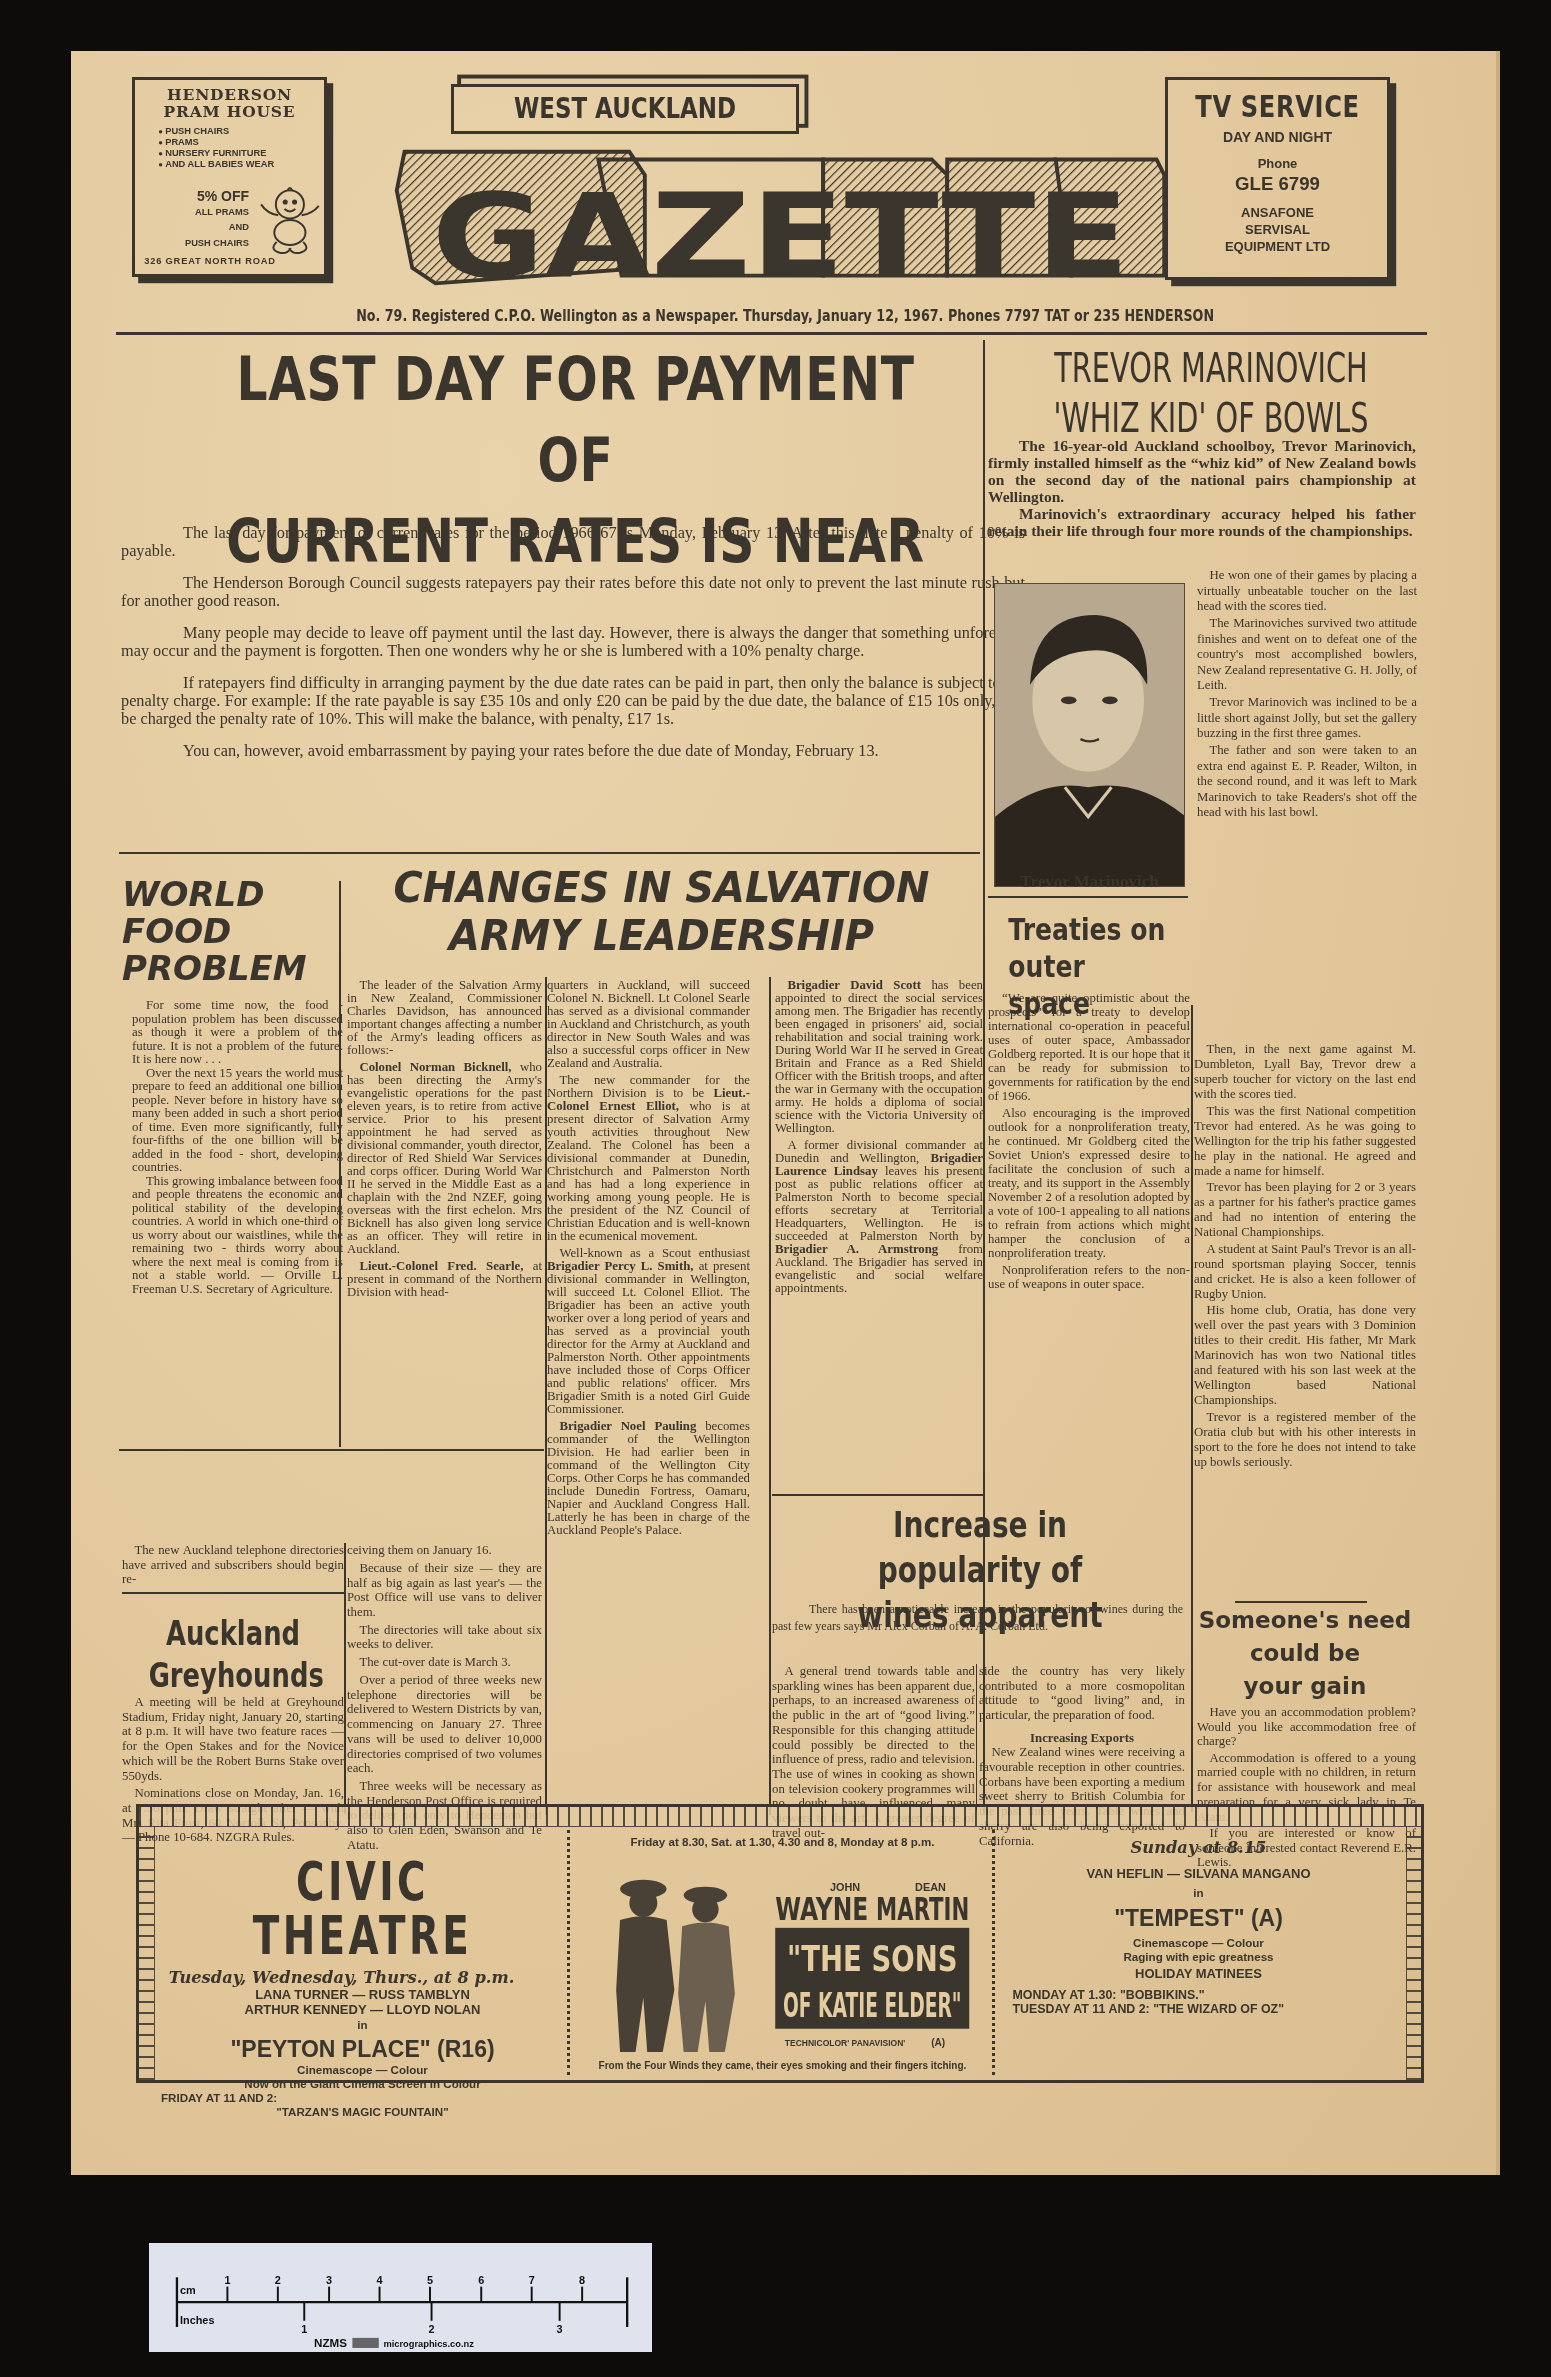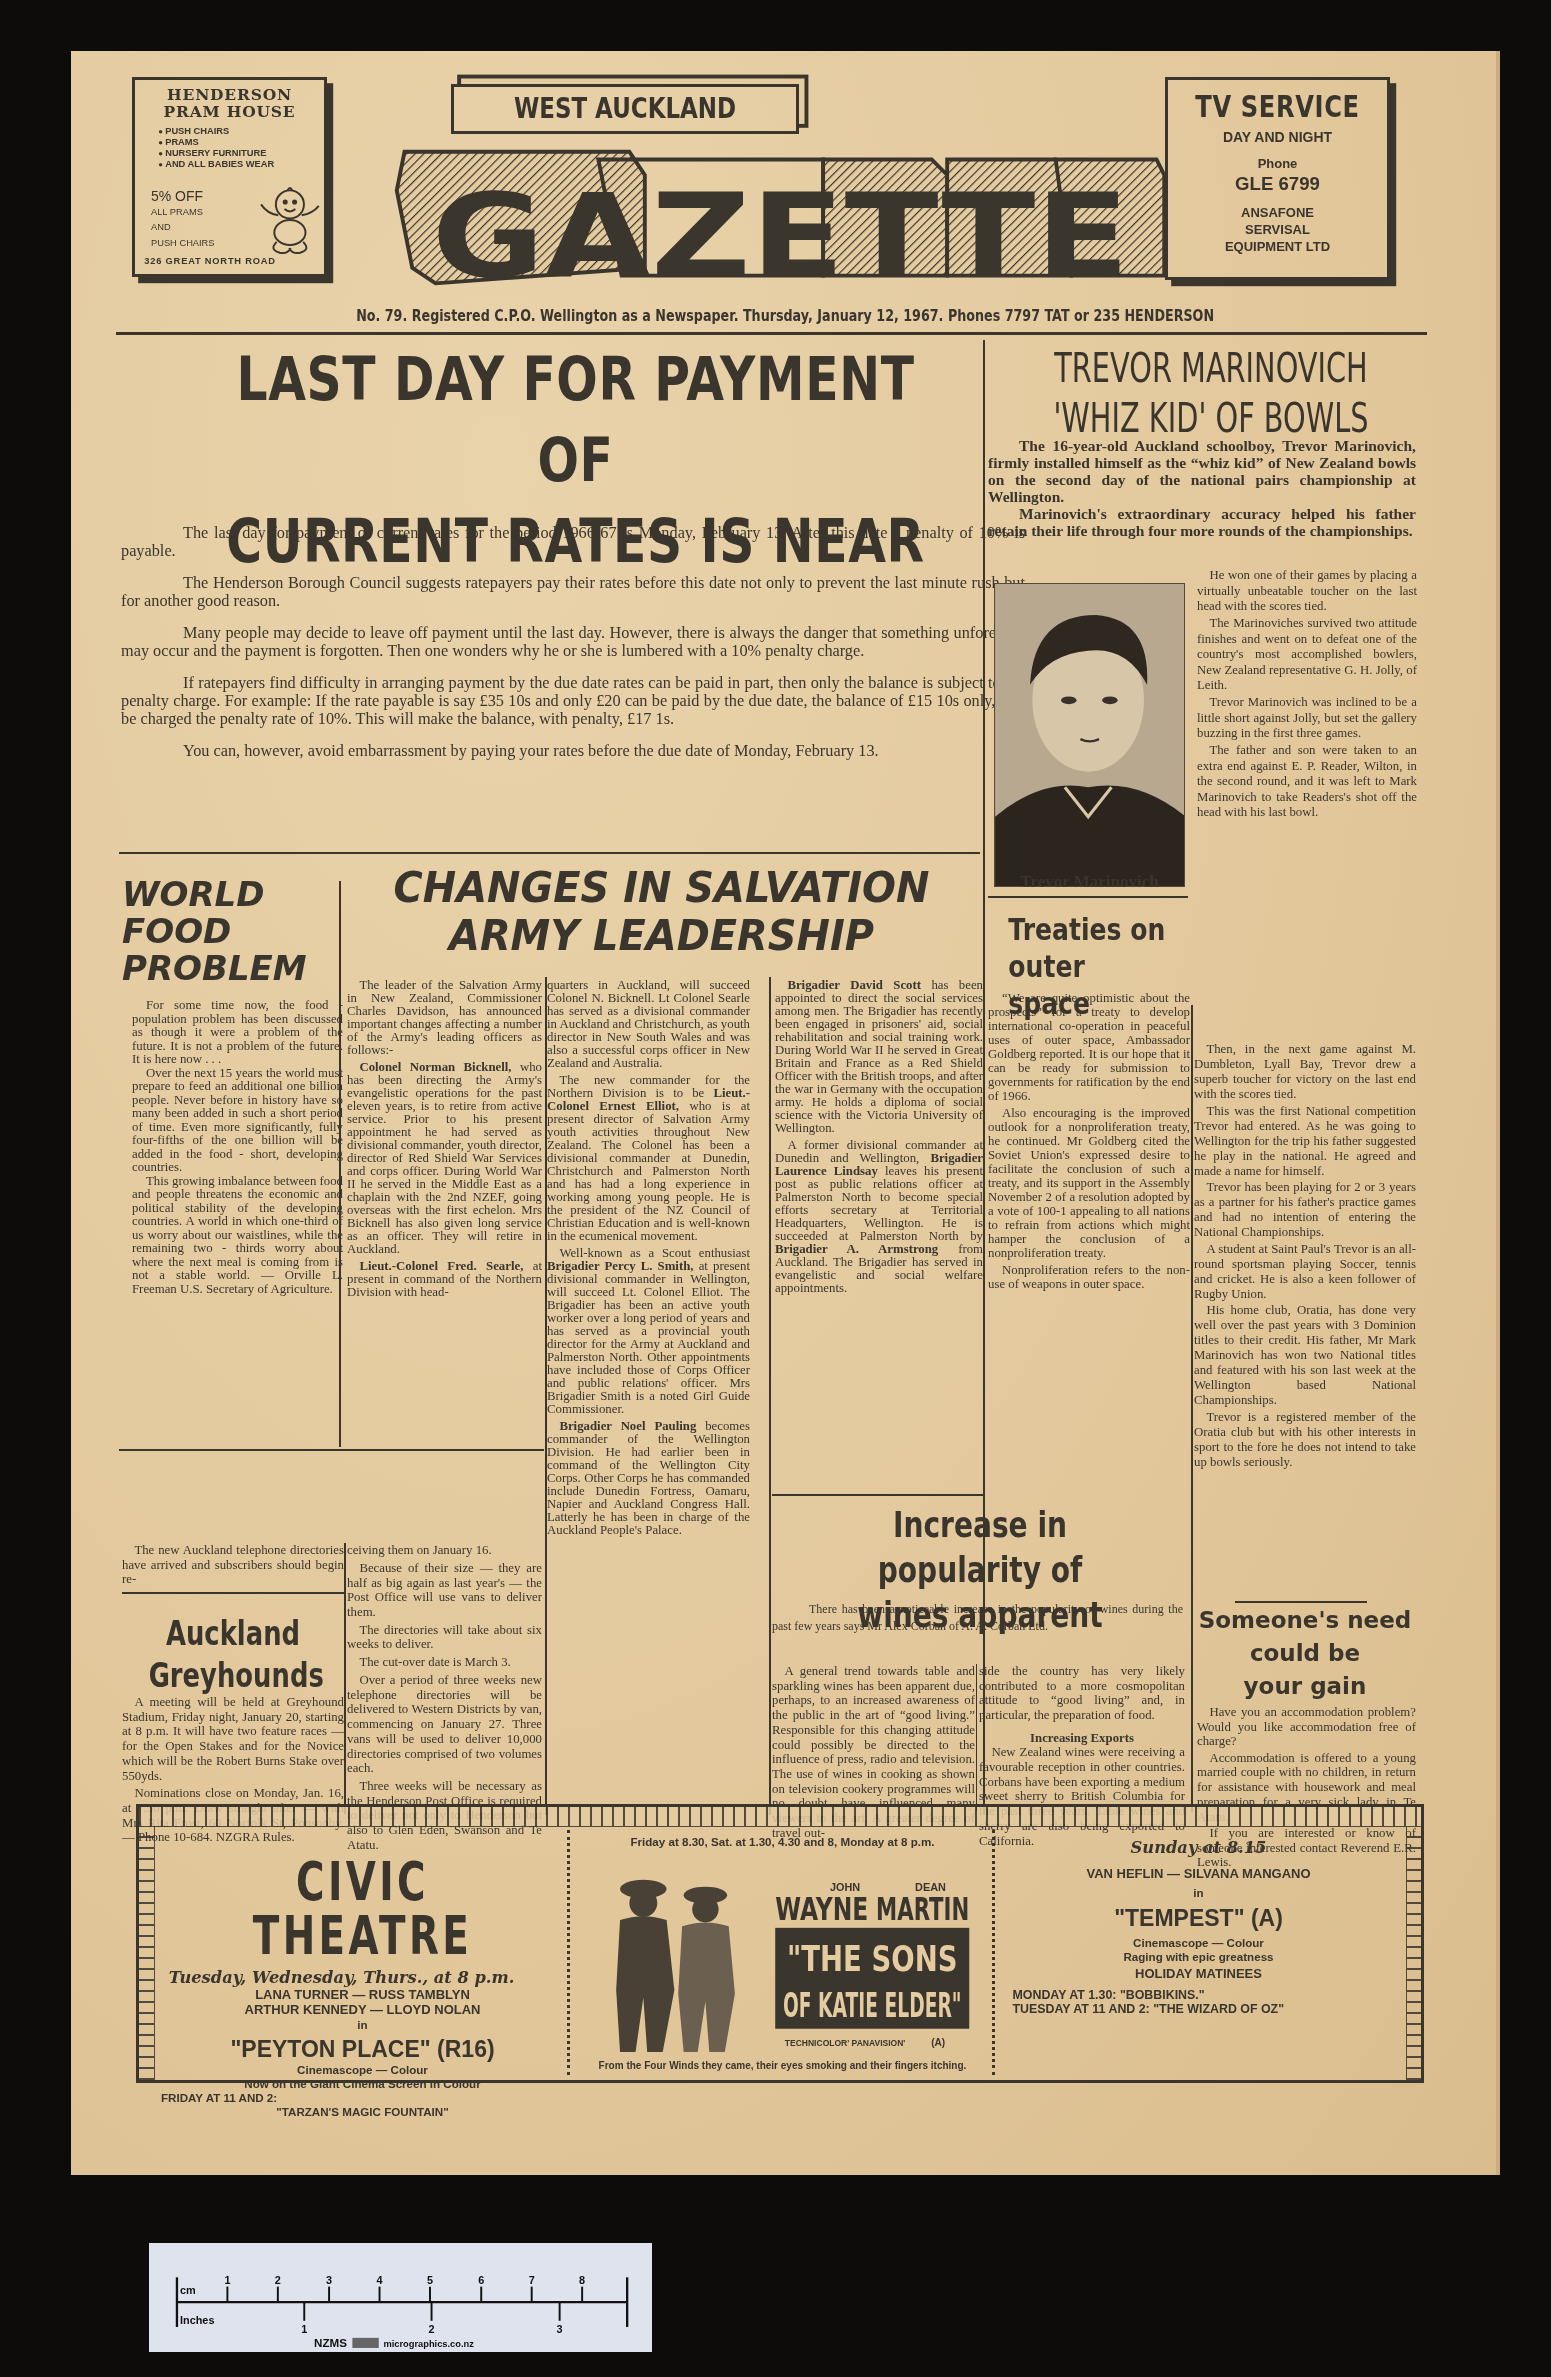--- a/index.html
+++ b/index.html
@@ -14,21 +14,21 @@
   }
   .abs { position: absolute; }
   .serif { font-family: "Liberation Serif", serif; }
 
   
   .ad-box { border: 3.1px solid #3a352d; box-shadow: 6.2px 6.2px 0 #3a352d; background: transparent; }
   .ad-pram { left: 61px; top: 26px; width: 195px; height: 200px; padding: 6.2px 7.8px; }
   .ad-pram .name { font-family: "DejaVu Serif", serif; font-weight: bold; font-size: 15.5px; line-height: 17px; text-align: center; letter-spacing: 0.8px; }
   .ad-pram ul { list-style: none; margin: 6.2px 0 0 15.5px; font-family: "Liberation Sans", sans-serif; font-weight: bold; font-size: 9.3px; line-height: 11px; }
   .ad-pram ul li::before { content: "● "; font-size: 7.8px; }
-  .ad-pram .off { position: absolute; left: 16px; top: 109px; width: 85px; text-align: left; font-family: "Liberation Sans", sans-serif; font-weight: normal; font-size: 9.3px; line-height: 15.5px; }
+  .ad-pram .off { position: absolute; left: 29px; top: 109px; width: 85px; text-align: right; font-family: "Liberation Sans", sans-serif; font-weight: bold; font-size: 9.3px; line-height: 15.5px; }
   .ad-pram .off .big { font-size: 14px; }
   .ad-pram .addr { position: absolute; left: 9.3px; bottom: 7.8px; font-family: "Liberation Sans", sans-serif; font-weight: bold; font-size: 9.3px; letter-spacing: 0.8px; }
   .baby { position: absolute; left: 112px; top: 101px; width: 78px; height: 78px; }
 
   .ad-tv { left: 1094px; top: 26px; width: 225px; height: 203px; text-align: center; padding-top: 7.8px; }
   .ad-tv .t1 { font-family: "DejaVu Sans", sans-serif; font-weight: bold; font-size: 31px; letter-spacing: 0.8px; transform: scaleX(0.78); line-height: 37px; }
   .ad-tv .t2 { font-family: "Liberation Sans", sans-serif; font-weight: bold; font-size: 14px; margin-top: 4.7px; }
   .ad-tv .t3 { font-family: "Liberation Sans", sans-serif; font-weight: bold; font-size: 13px; margin-top: 11px; }
   .ad-tv .t4 { font-family: "Liberation Sans", sans-serif; font-weight: bold; font-size: 18.6px; margin-top: 1.6px; }
   .ad-tv .t5 { font-family: "Liberation Sans", sans-serif; font-weight: bold; font-size: 13px; line-height: 17px; margin-top: 9.3px; }

